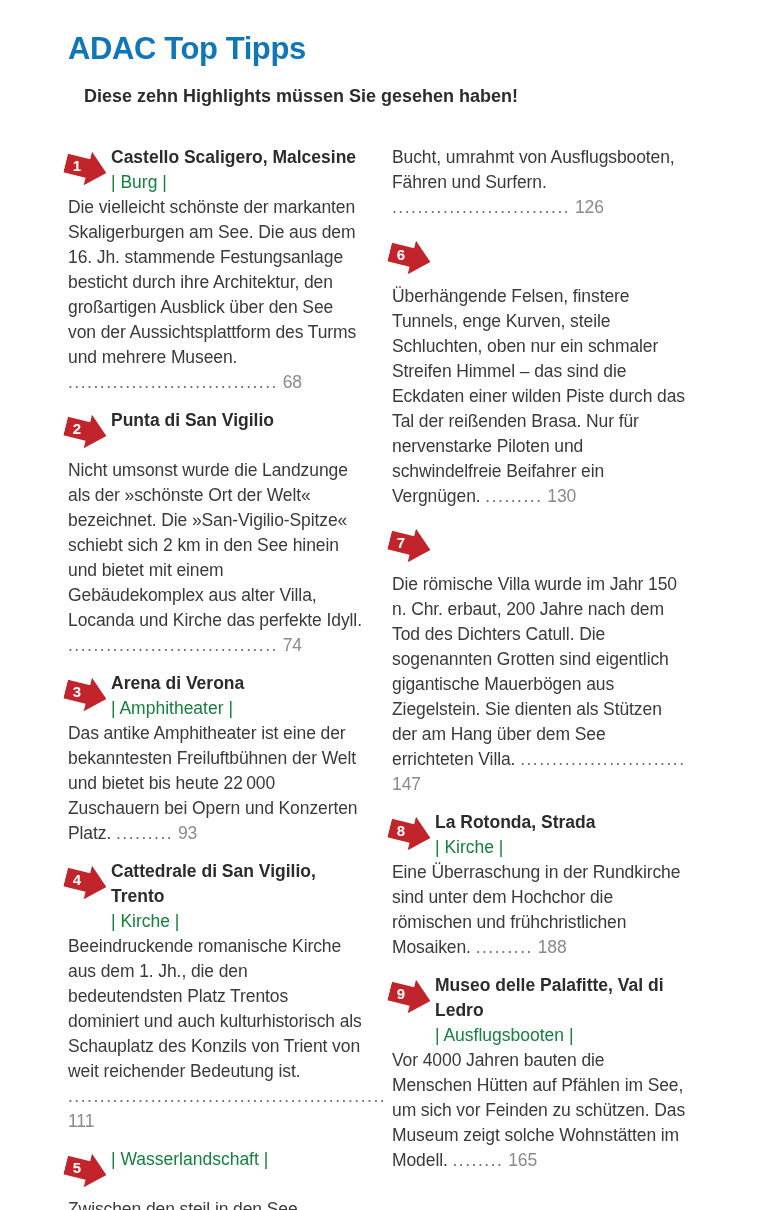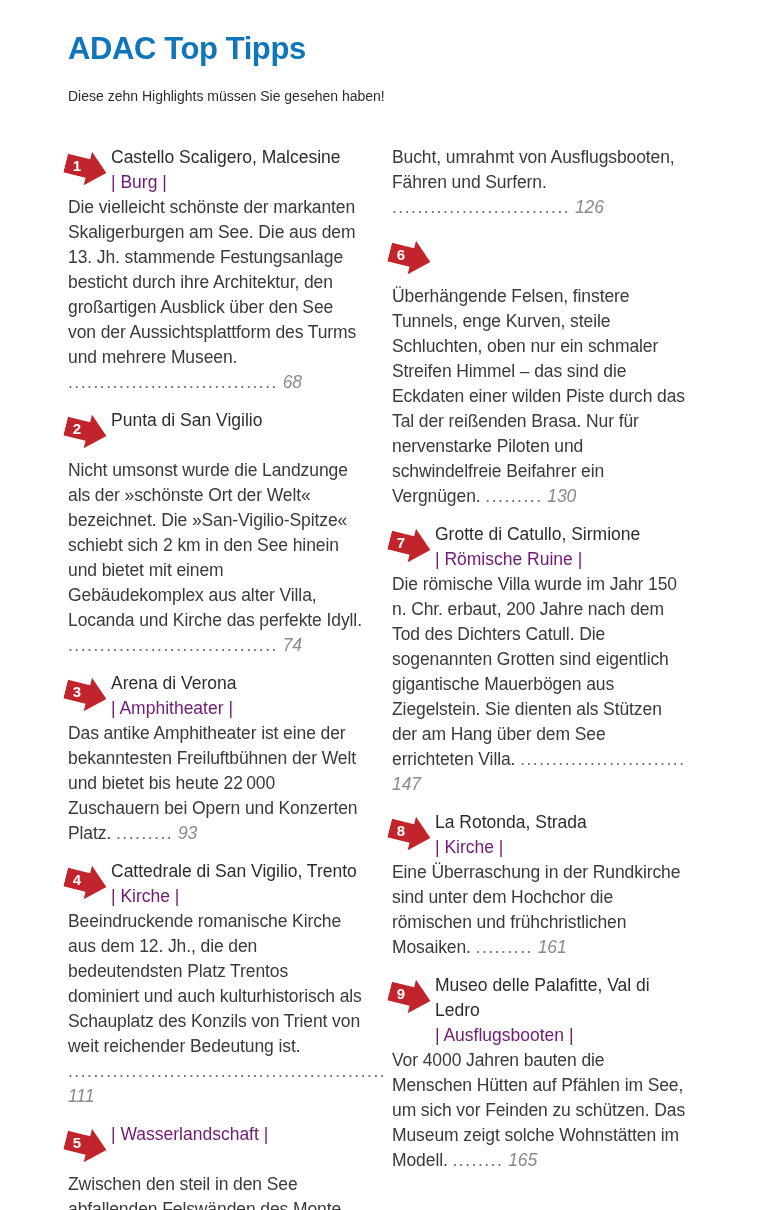--- a/index.html
+++ b/index.html
@@ -14,23 +14,23 @@
     color:#3a3a3c;
   }
   h1.page-title{
     margin:0 0 20px 0;
     font-size:31px;line-height:33px;
     letter-spacing:-0.4px;
     color:#1076ba;
     font-weight:700;
   }
   .page-subtitle{
-    margin:0 0 38px 0;
-    font-size:14px;line-height:22px;
-    font-weight:400;
+    margin:0 0 38px 16px;
+    font-size:18px;line-height:22px;
+    font-weight:700;
     color:#2c2c2e;
   }
   .columns{display:flex;gap:30px;}
   .col{width:294px;flex:0 0 294px;}
   .item{margin-bottom:13px;}
   .item-head{display:flex;align-items:flex-start;}
   .marker{
     position:relative;
     flex:0 0 43px;width:43px;height:50px;
     margin-left:-3px;margin-right:3px;
@@ -43,36 +43,36 @@
   .marker-num{
     position:absolute;left:2px;top:13px;
     width:20px;height:16px;line-height:16px;
     text-align:center;
     color:#ffffff;font-size:15px;font-weight:700;
   }
   .head-text{flex:1;min-width:0;}
   .item-title{
     margin:0;
     font-size:17.5px;line-height:25px;
-    font-weight:400;color:#2c2c2e;
+    font-weight:700;color:#2c2c2e;
   }
   .item-title.nowrap{white-space:nowrap;}
   .item-category{
     font-size:17.5px;line-height:25px;
-    color:#701a75;
+    color:#15803d;
   }
   .desc{
     margin:0;
     font-size:17.5px;line-height:25px;
     letter-spacing:-0.1px;
     color:#3a3a3c;
   }
   .cont-desc{margin-bottom:14px;}
   .dots{color:#6f6f6f;letter-spacing:1.5px;}
-  .pageref{color:#8a8a8a;font-style:italic;}
+  .pageref{color:#8a8a8a;}
 </style>
 </head>
 <body>
 
 <div class="page">
   <h1 class="page-title">ADAC Top Tipps</h1>
   <p class="page-subtitle">Diese zehn Highlights müssen Sie gesehen haben!</p>
 
   <div class="columns">
 
@@ -84,21 +84,21 @@
             <svg viewBox="0 0 44 36">
                 <path d="M0,8 L24,8 L24,0 L44,18 L24,36 L24,28 L0,28 Z" fill="#c1252b"></path>
               </svg>
             <span class="marker-num">1</span>
           </span>
           <div class="head-text">
             <h3 class="item-title nowrap">Castello Scaligero, Malcesine</h3>
             <div class="item-category">| Burg |</div>
           </div>
         </div>
-        <p class="desc"><span>Die vielleicht schönste der markanten Skaligerburgen am See. Die aus dem 13. Jh. stammende Festungsanlage besticht durch ihre Architektur, den großartigen Ausblick über den See von der Aussichtsplattform des Turms und mehrere Museen.</span> <span class="dots">.................................</span> <span class="pageref">68</span></p>
+        <p class="desc"><span>Die vielleicht schönste der markanten Skaligerburgen am See. Die aus dem 16. Jh. stammende Festungsanlage besticht durch ihre Architektur, den großartigen Ausblick über den See von der Aussichtsplattform des Turms und mehrere Museen.</span> <span class="dots">.................................</span> <span class="pageref">68</span></p>
       </article>
 
       <article class="item">
         <div class="item-head">
           <span class="marker">
             <svg viewBox="0 0 44 36">
                 <path d="M0,8 L24,8 L24,0 L44,18 L24,36 L24,28 L0,28 Z" fill="#c1252b"></path>
               </svg>
             <span class="marker-num">2</span>
           </span>
@@ -131,21 +131,21 @@
             <svg viewBox="0 0 44 36">
                 <path d="M0,8 L24,8 L24,0 L44,18 L24,36 L24,28 L0,28 Z" fill="#c1252b"></path>
               </svg>
             <span class="marker-num">4</span>
           </span>
           <div class="head-text">
             <h3 class="item-title">Cattedrale di San Vigilio, Trento</h3>
             <div class="item-category">| Kirche |</div>
           </div>
         </div>
-        <p class="desc"><span>Beeindruckende romanische Kirche aus dem 12. Jh., die den bedeutendsten Platz Trentos dominiert und auch kulturhistorisch als Schauplatz des Konzils von Trient von weit reichender Bedeutung ist.</span> <span class="dots">..................................................</span> <span class="pageref">111</span></p>
+        <p class="desc"><span>Beeindruckende romanische Kirche aus dem 1. Jh., die den bedeutendsten Platz Trentos dominiert und auch kulturhistorisch als Schauplatz des Konzils von Trient von weit reichender Bedeutung ist.</span> <span class="dots">..................................................</span> <span class="pageref">111</span></p>
       </article>
 
       <article class="item">
         <div class="item-head">
           <span class="marker">
             <svg viewBox="0 0 44 36">
                 <path d="M0,8 L24,8 L24,0 L44,18 L24,36 L24,28 L0,28 Z" fill="#c1252b"></path>
               </svg>
             <span class="marker-num">5</span>
           </span>
@@ -175,42 +175,38 @@
       </article>
 
       <article class="item">
         <div class="item-head">
           <span class="marker">
             <svg viewBox="0 0 44 36">
                 <path d="M0,8 L24,8 L24,0 L44,18 L24,36 L24,28 L0,28 Z" fill="#c1252b"></path>
               </svg>
             <span class="marker-num">7</span>
           </span>
-          <div class="head-text">
-            <h3 class="item-title nowrap">Grotte di Catullo, Sirmione</h3>
-            <div class="item-category">| Römische Ruine |</div>
-          </div>
         </div>
         <p class="desc"><span>Die römische Villa wurde im Jahr 150 n. Chr. erbaut, 200 Jahre nach dem Tod des Dichters Catull. Die sogenannten Grotten sind eigentlich gigantische Mauerbögen aus Ziegelstein. Sie dienten als Stützen der am Hang über dem See errichteten Villa.</span> <span class="dots">..........................</span> <span class="pageref">147</span></p>
       </article>
 
       <article class="item">
         <div class="item-head">
           <span class="marker">
             <svg viewBox="0 0 44 36">
                 <path d="M0,8 L24,8 L24,0 L44,18 L24,36 L24,28 L0,28 Z" fill="#c1252b"></path>
               </svg>
             <span class="marker-num">8</span>
           </span>
           <div class="head-text">
             <h3 class="item-title nowrap">La Rotonda, Strada</h3>
             <div class="item-category">| Kirche |</div>
           </div>
         </div>
-        <p class="desc"><span>Eine Überraschung in der Rundkirche sind unter dem Hochchor die römischen und frühchristlichen Mosaiken.</span> <span class="dots">.........</span> <span class="pageref">161</span></p>
+        <p class="desc"><span>Eine Überraschung in der Rundkirche sind unter dem Hochchor die römischen und frühchristlichen Mosaiken.</span> <span class="dots">.........</span> <span class="pageref">188</span></p>
       </article>
 
       <article class="item">
         <div class="item-head">
           <span class="marker">
             <svg viewBox="0 0 44 36">
                 <path d="M0,8 L24,8 L24,0 L44,18 L24,36 L24,28 L0,28 Z" fill="#c1252b"></path>
               </svg>
             <span class="marker-num">9</span>
           </span>

